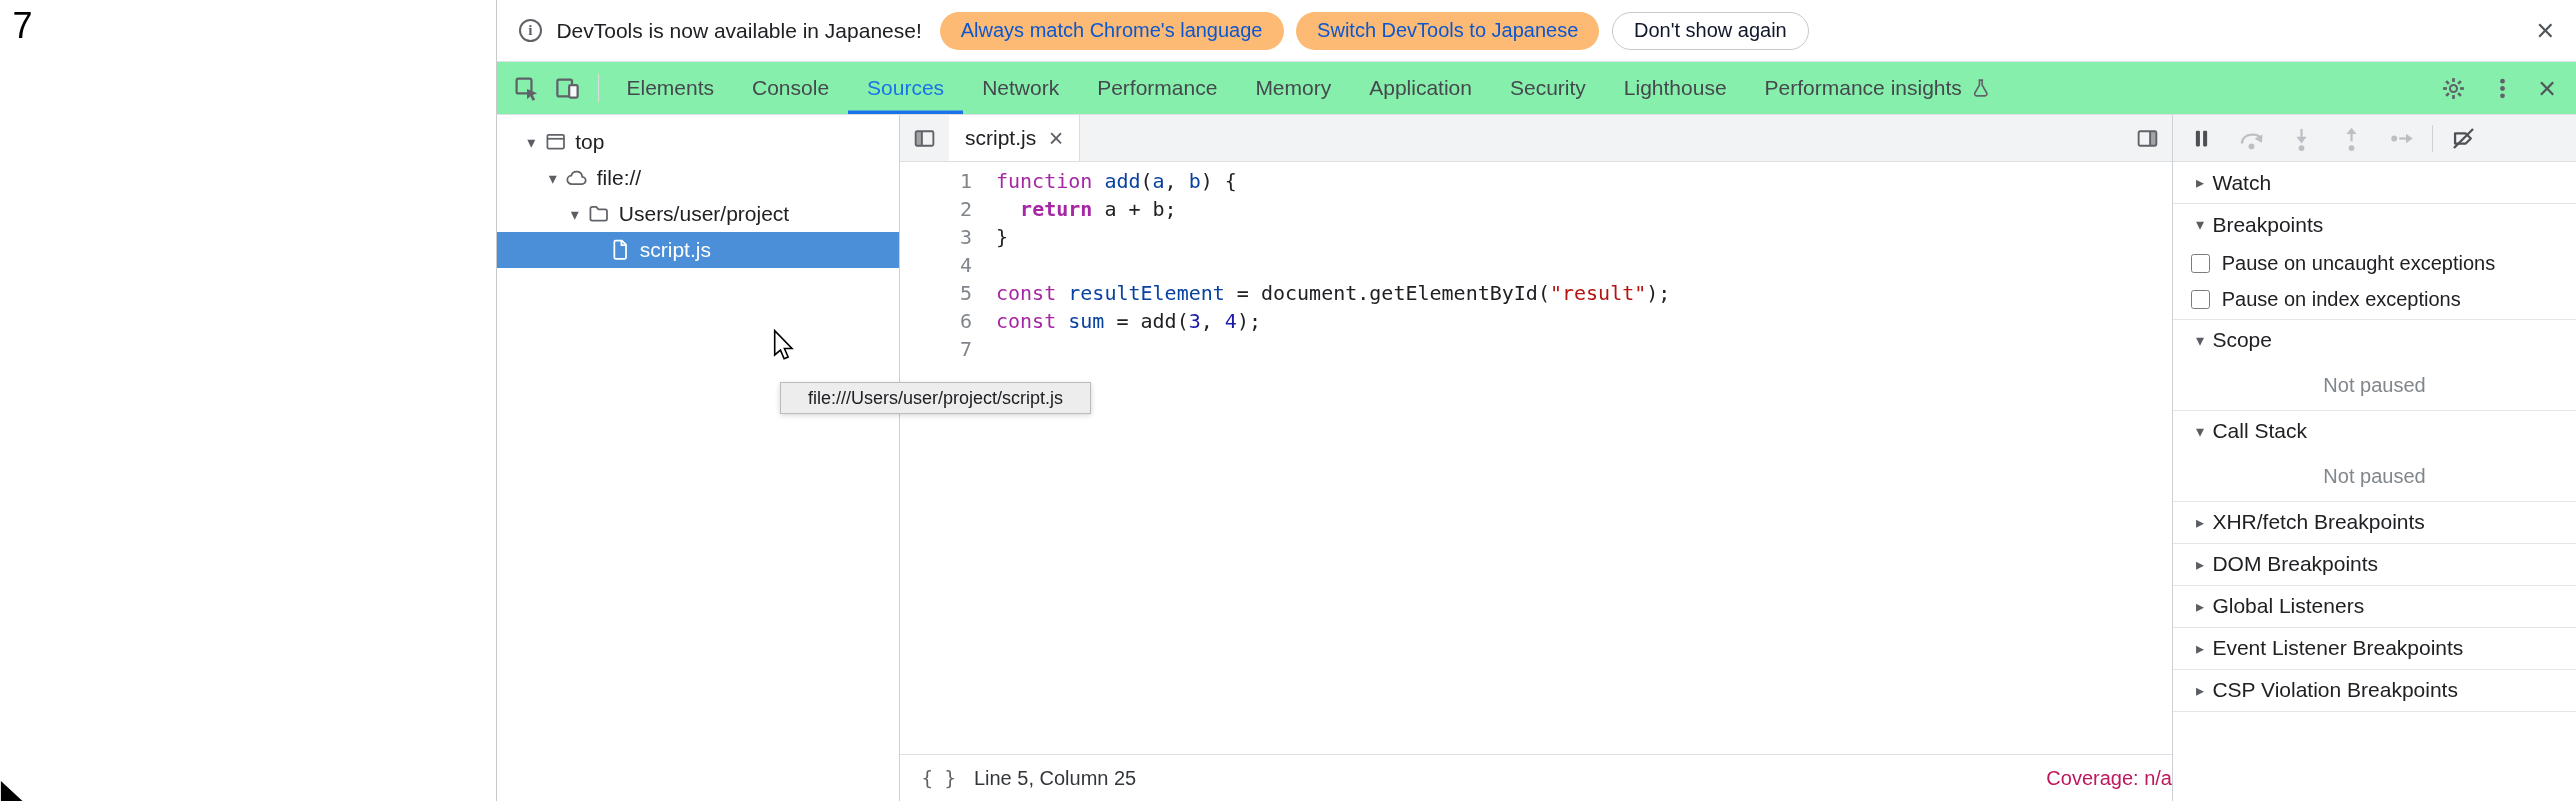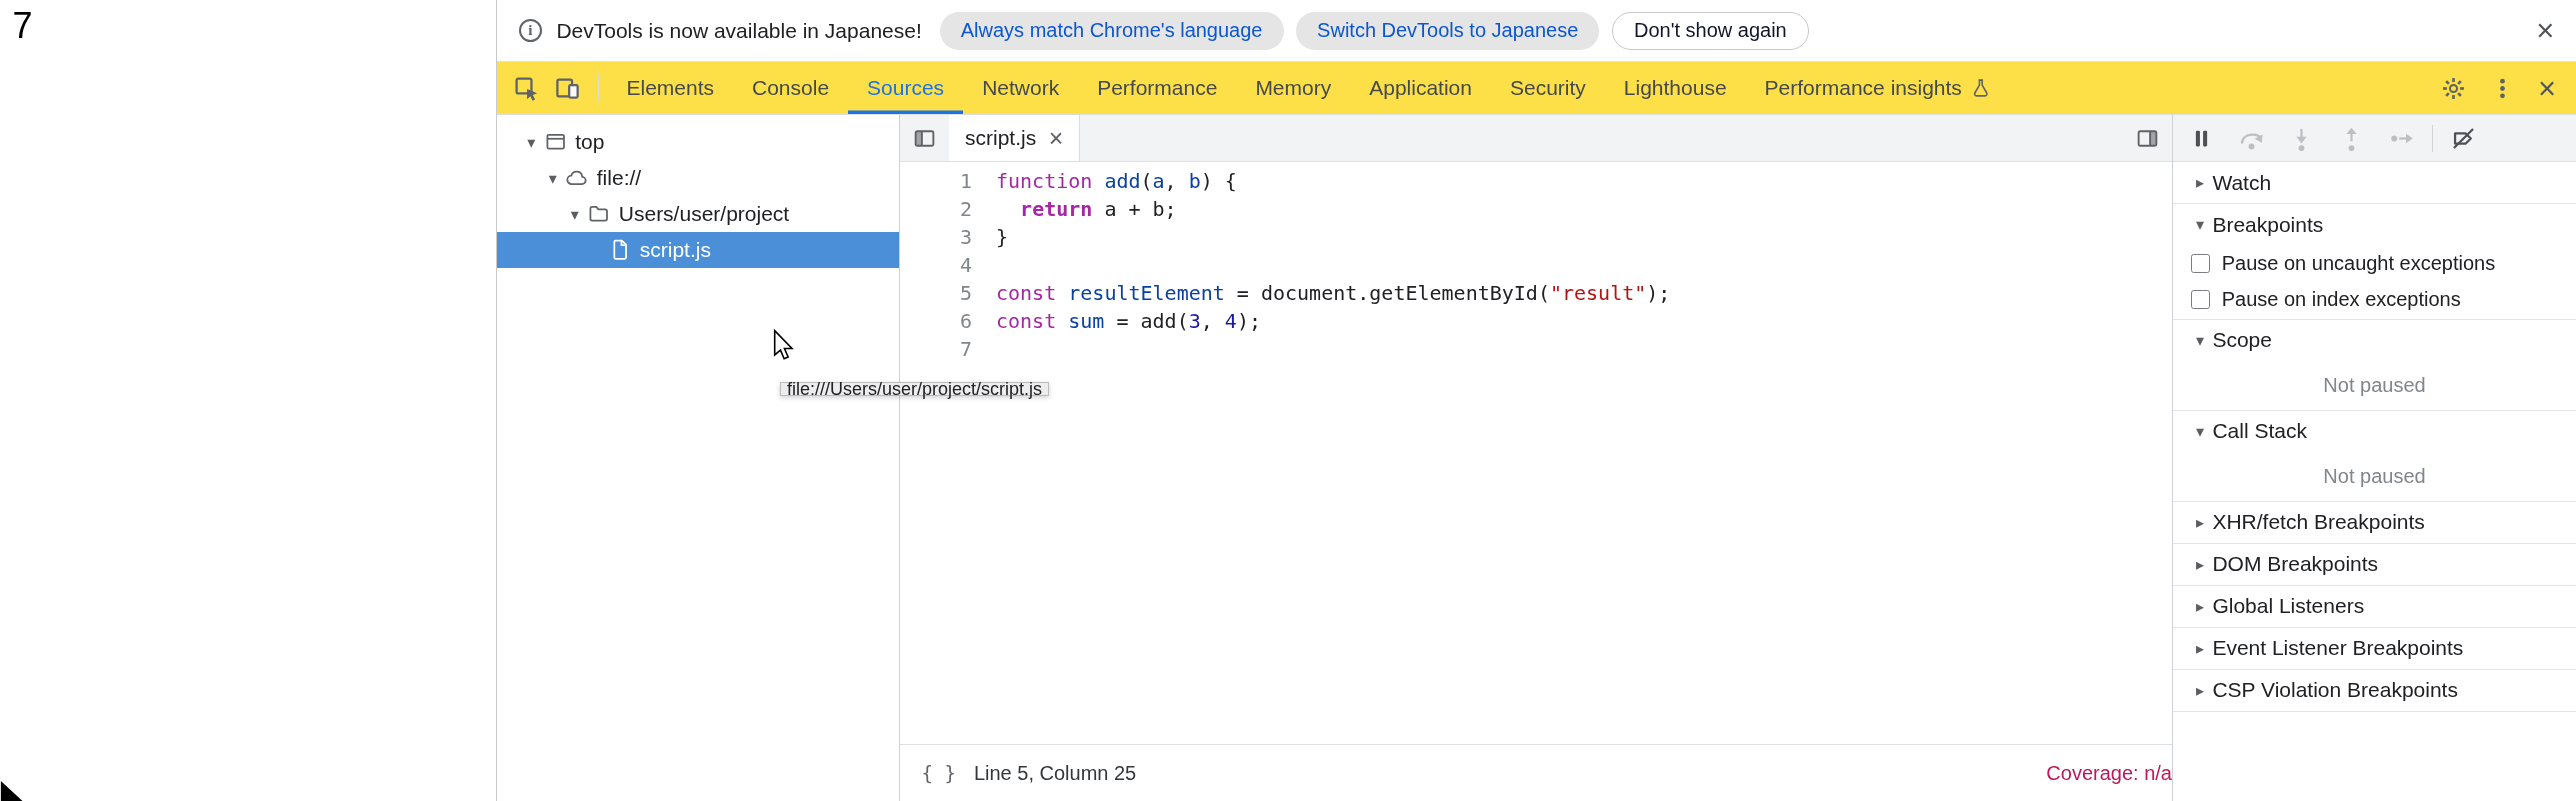--- a/index.html
+++ b/index.html
@@ -17,28 +17,28 @@
   .infobar{height:62px;flex:0 0 auto;border-bottom:0.9px solid #e0e3e6;background:#fff;
            display:flex;align-items:center;padding:0 21.6px;gap:14.4px}
   .info-icon{width:23.4px;height:23.4px;border:2.3px solid #5f6368;border-radius:50%;flex:0 0 auto;
              display:flex;align-items:center;justify-content:center;color:#5f6368;
              font-family:"Liberation Serif",serif;font-weight:bold;font-size:15.3px}
   .info-icon::after{content:"i"}
   .infobar-msg{font-size:21px;white-space:nowrap}
   .ib-btns{display:flex;gap:12.6px;margin-left:3.6px}
   .pill{height:38px;border-radius:20px;display:flex;align-items:center;padding:0 21px;
         font-size:20px;white-space:nowrap;cursor:default}
-  .pill.tonal{background:#e5e5e5;color:#0b57d0}
+  .pill.tonal{background:#fdba74;color:#0b57d0}
   .pill.outline{background:#fff;border:0.9px solid #c6c9cc;color:#0f172a}
   .spacer{flex:1}
   .close-x{font-size:31px;line-height:1;color:#50555a}
   .close-x::after{content:"×"}
 
   
-  .main-toolbar{height:53px;flex:0 0 auto;border-bottom:0.9px solid #dde0e3;background:#fde047;
+  .main-toolbar{height:53px;flex:0 0 auto;border-bottom:0.9px solid #dde0e3;background:#86efac;
                 display:flex;align-items:stretch}
   .tb-icons-left{display:flex;align-items:center;gap:14.4px;padding:0 7.2px 0 16px}
   .icon-btn{display:flex;align-items:center;justify-content:center;color:#5f6368}
   .icon-btn svg{display:block}
   .tb-divider{width:0.9px;background:#dadce0;margin:11.7px 9px}
   .panel-tabs{display:flex;align-items:stretch}
   .panel-tab{display:flex;align-items:center;gap:8px;padding:0 19px;font-size:21px;color:#45494d;white-space:nowrap}
   .panel-tab.selected{color:#1a73e8;box-shadow:inset 0 -3.6px 0 0 #1a73e8}
   .panel-tab .flask{display:flex;color:#5f6368}
   .tb-icons-right{margin-left:auto;display:flex;align-items:center;gap:23.4px;padding:0 20px}
@@ -69,21 +69,21 @@
   .editor-tabbar{height:47px;flex:0 0 auto;border-bottom:0.9px solid #dde0e3;background:#f1f3f4;display:flex;align-items:stretch}
   .edge-icon{width:49px;display:flex;align-items:center;justify-content:center;color:#5f6368}
   .file-tab{background:#fff;display:flex;align-items:center;gap:12.6px;padding:0 16px;
             font-size:21px;color:#202124;border-right:0.9px solid #dadce0}
   .tab-close{font-size:25px;line-height:1;color:#5f6368}
   .tab-close::after{content:"×"}
   .code-area{flex:1;padding-top:4.5px;font-family:"DejaVu Sans Mono","Liberation Mono",monospace;font-size:20px;overflow:hidden}
   .code-line{display:flex;height:28px;line-height:28px;white-space:pre}
   .gut{width:72px;flex:0 0 auto;text-align:right;color:#80868b}
   .src{margin-left:24px}
-  .status-bar{height:57px;flex:0 0 auto;border-top:0.9px solid #dde0e3;background:#fff;
+  .status-bar{height:47px;flex:0 0 auto;border-top:0.9px solid #dde0e3;background:#fff;
               display:flex;align-items:center;font-size:20px}
   .pp-icon{margin-left:21.6px;font-family:"DejaVu Sans Mono",monospace;font-size:19px;color:#5f6368}
   .pp-icon::after{content:"{ }"}
   .pos{margin-left:18px;color:#33373b}
   .coverage{margin-left:auto;color:#be185d}
 
   
   .debugger{width:403px;flex:0 0 auto;display:flex;flex-direction:column;background:#fff}
   .dbg-toolbar{height:47px;flex:0 0 auto;border-bottom:0.9px solid #dde0e3;background:#f1f3f4;
                display:flex;align-items:center;padding-left:3.6px}
@@ -93,22 +93,22 @@
   .dbg-section{border-bottom:0.9px solid #e3e6e8}
   .dbg-header{height:41px;display:flex;align-items:center;padding-left:14.4px;font-size:21px;color:#202124}
   .dbg-header .tri{width:25px}
   .cb-row{height:36px;display:flex;align-items:center;padding-left:18px;font-size:20px}
   .dbg-cbs{padding-bottom:1.8px}
   .checkbox{width:19px;height:19px;border:1.8px solid #797d81;border-radius:2.7px;background:#fff;
             margin-right:11.7px;flex:0 0 auto}
   .not-paused{height:49px;display:flex;align-items:center;justify-content:center;color:#80868b;font-size:20px}
 
   
-  .tooltip{position:absolute;left:283px;top:382px;height:14px;z-index:5;
-           display:flex;align-items:center;padding:0 6px;background:#ededee;border:0.9px solid #b9bcbe;
+  .tooltip{position:absolute;left:283px;top:382px;height:32px;z-index:5;
+           display:flex;align-items:center;padding:0 27px;background:#ededee;border:0.9px solid #b9bcbe;
            box-shadow:0 1.8px 5.4px rgba(0,0,0,.18);font-size:18px;color:#202124;white-space:nowrap}
   .cursor-nav{position:absolute;left:276px;top:329px;z-index:6}
 </style>
 </head>
 <body>
 
 <div id="slide-number">7</div>
 
 <svg id="cursor-bl" width="23.4" height="20" viewBox="0 0 26 22">
   <path d="M1 0 L25 22 L1 22 Z" fill="#000"></path>

